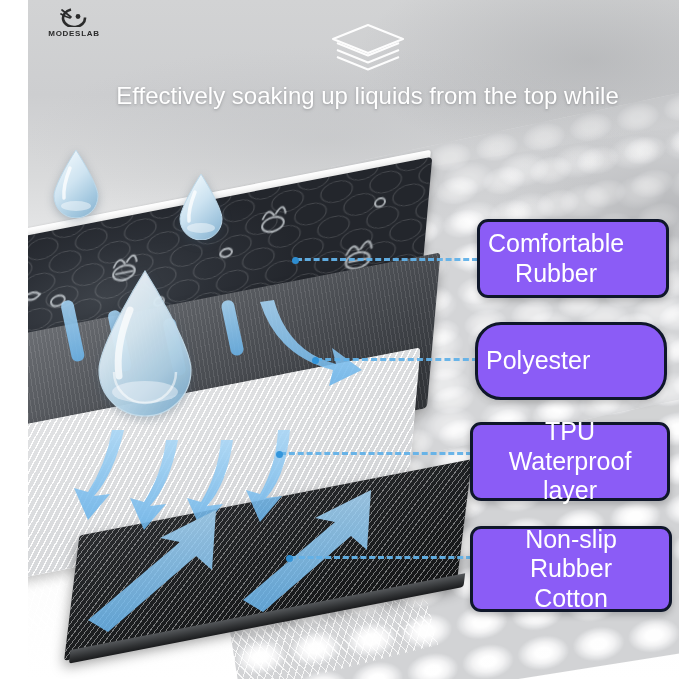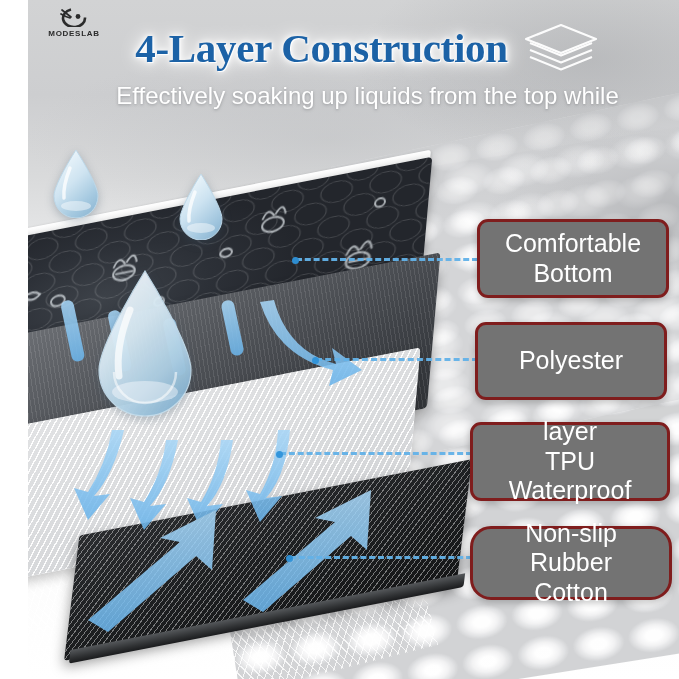--- a/index.html
+++ b/index.html
@@ -202,28 +202,28 @@
     color:#ffffff;
     font-size:24px;
     line-height:1.32;
     font-family:"Liberation Sans", sans-serif;
     text-shadow:0 1px 3px rgba(110,112,115,.55);
   }
 
   
   .callout{
     position:absolute;
-    background:#737373;
-    border:3px solid #7f1d1d;
+    background:#8b5cf6;
+    border:3px solid #0f172a;
     border-radius:11px;
     color:#ffffff;
     font-size:25px;
     line-height:1.18;
     text-align:center;
-    display:flex; align-items:center; justify-content:center;
+    display:flex; align-items:center; justify-content:flex-start;
     padding:6px 8px;
     box-shadow:0 3px 7px rgba(0,0,0,.22);
     font-family:"Liberation Sans", sans-serif;
   }
   .callout span{ display:block; }
 </style>
 </head>
 <body>
 
 <div id="stage">
@@ -381,55 +381,54 @@
   <div class="logo">
     <svg class="logo-mark" viewBox="0 0 30 19">
       <path d="M26 9.5 A11 9 0 1 1 12 1.4" fill="none" stroke="#2b2b2b" stroke-width="2.6"></path>
       <circle cx="19" cy="8.5" r="2.4" fill="#2b2b2b"></circle>
       <path d="M3 2 q5 4 9 7 M2 6 q5 3 9 4" fill="none" stroke="#2b2b2b" stroke-width="1.7" stroke-linecap="round"></path>
     </svg>
     <div class="logo-text">MODESLAB</div>
   </div>
 
   <div class="headline">
-    <div class="title">4-Layer Construction</div>
     <svg class="stack-icon" viewBox="0 0 78 52">
       <g fill="none" stroke="#ffffff" stroke-width="2.1" stroke-linejoin="round" opacity="0.95">
         <path d="M39 3 L74 17 L39 31 L4 17 Z"></path>
         <path d="M8 21 L39 33.5 L70 21"></path>
         <path d="M8 28 L39 40.5 L70 28"></path>
         <path d="M8 35 L39 47.5 L70 35"></path>
       </g>
     </svg>
   </div>
 
   <div class="subtitle">
     <div>Effectively soaking up liquids from the top while</div>
   </div>
 
   <div class="callout" style="left:449px; top:219px; width:192px; height:79px;">
     <div>
       <span>Comfortable</span>
-      <span>Bottom</span>
+      <span>Rubber</span>
     </div>
   </div>
 
-  <div class="callout" style="left:447px; top:322px; width:192px; height:78px;">
+  <div class="callout" style="left:447px; top:322px; width:192px; height:78px;border-radius:26px;">
     <div>
       <span>Polyester</span>
     </div>
   </div>
 
   <div class="callout" style="left:442px; top:422px; width:200px; height:79px;">
     <div>
+      <span>TPU Waterproof</span>
       <span>layer</span>
-      <span>TPU Waterproof</span>
     </div>
   </div>
 
-  <div class="callout" style="left:442px; top:526px; width:202px; height:74px;border-radius:21px;">
+  <div class="callout" style="left:442px; top:526px; width:202px; height:86px;">
     <div>
       <span>Non-slip Rubber</span>
       <span>Cotton</span>
     </div>
   </div>
 
 </div>
 
 </body></html>

